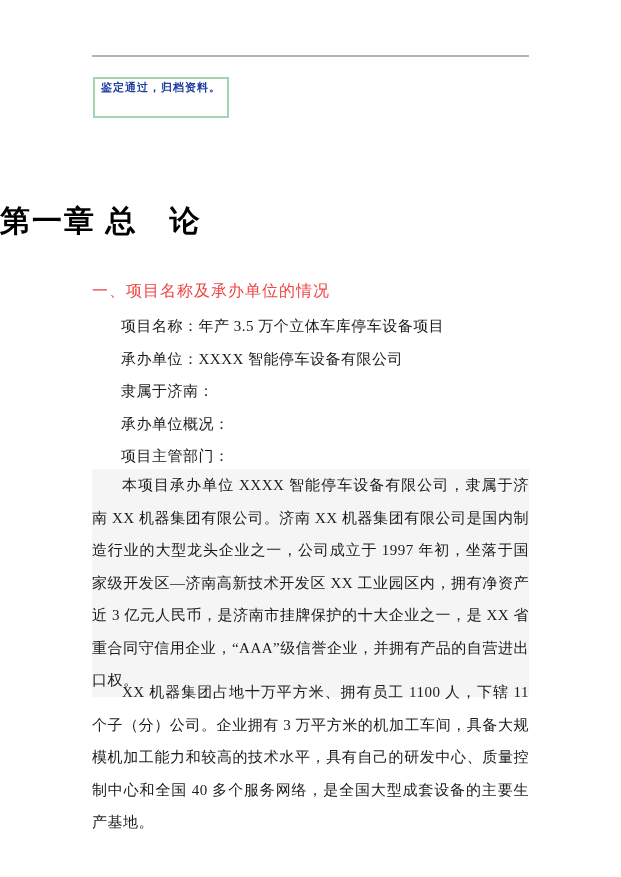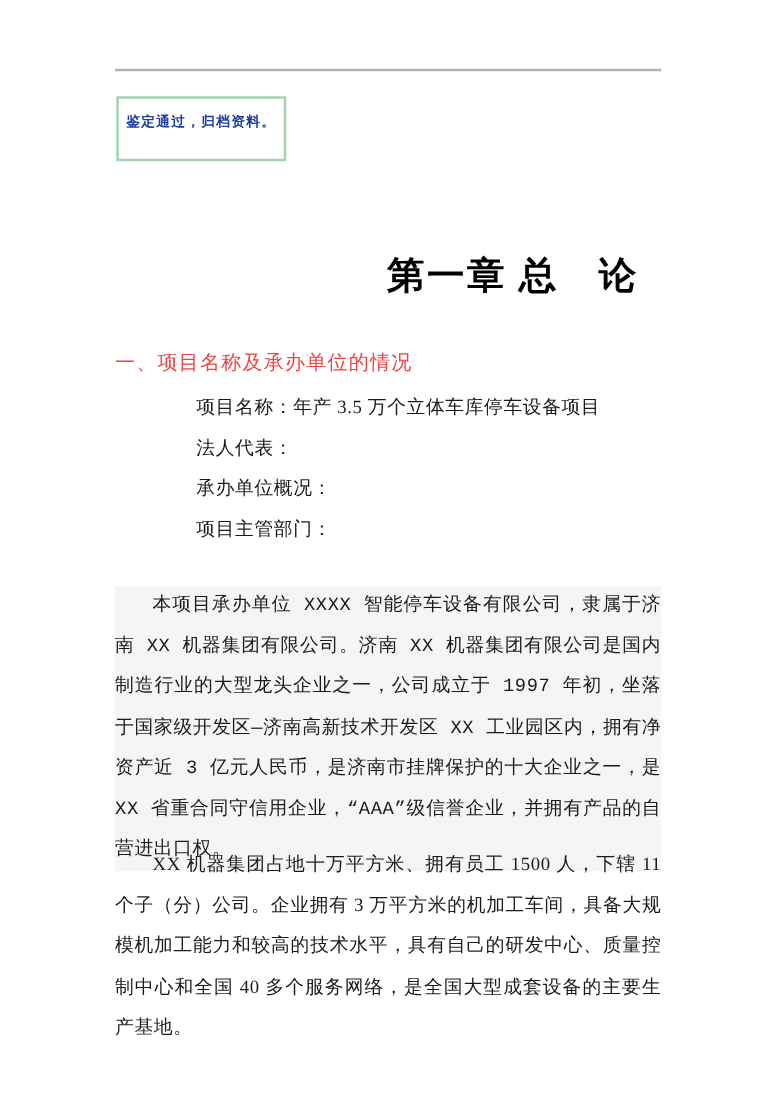--- a/index.html
+++ b/index.html
@@ -18,35 +18,35 @@
     width: 437px; height: 2px;
     background: #b3b3b3;
   }
   .stamp-box {
     position: absolute;
     left: 93px; top: 77px;
     width: 132px; height: 37px;
     border: 2px solid #a3d4b0;
     background: #ffffff;
     text-align: center;
-    padding-top: 11px;
+    padding-top: 0;
   }
   .stamp-line {
     font-size: 11px;
     font-weight: bold;
     line-height: 17px;
     color: #1e3ea1;
     letter-spacing: 1px;
     white-space: nowrap;
   }
   .doc-title {
     position: absolute;
     left: 0; top: 198px;
     width: 511px;
-    text-align: right;
+    text-align: left;
     font-size: 30px;
     font-weight: bold;
     line-height: 46px;
     letter-spacing: 2px;
     color: #000000;
   }
   .section-heading {
     position: absolute;
     left: 92px; top: 281px;
     font-family: "Liberation Sans", "DejaVu Sans", sans-serif;
@@ -58,38 +58,36 @@
   .fields {
     position: absolute;
     left: 121px; top: 310px;
     width: 420px;
   }
   .field-row {
     font-size: 15px;
     line-height: 32.5px;
     white-space: nowrap;
     letter-spacing: 0.5px;
-    margin-left: 36px;
   }
   .para {
     position: absolute;
     left: 92px;
     width: 437px;
     font-size: 15px;
     line-height: 32.5px;
     text-align: justify;
     text-indent: 2em;
     letter-spacing: 0.5px;
     color: #1a1a1a;
   }
   .para-shaded {
     top: 469px;
     background: #f5f5f5;
     min-height: 195px;
-    font-family: Liberation Mono, monospace;
   }
   .para-plain {
     top: 676px;
   }
 </style>
 </head>
 <body>
 
 <div class="page">
 
@@ -101,27 +99,30 @@
 
   <div class="doc-title">第一章 总　论</div>
 
   <div class="section-heading">一、项目名称及承办单位的情况</div>
 
   <div class="fields">
     <div class="field-row">
       <span>项目名称：</span><span>年产 3.5 万个立体车库停车设备项目</span>
     </div>
     <div class="field-row">
-      <span>法人代表：</span><span></span>
+      <span>承办单位：</span><span>XXXX 智能停车设备有限公司</span>
+    </div>
+    <div class="field-row">
+      <span>隶属于济南：</span><span></span>
     </div>
     <div class="field-row">
       <span>承办单位概况：</span><span></span>
     </div>
     <div class="field-row">
       <span>项目主管部门：</span><span></span>
     </div>
   </div>
 
   <div class="para para-shaded">本项目承办单位 XXXX 智能停车设备有限公司，隶属于济南 XX 机器集团有限公司。济南 XX 机器集团有限公司是国内制造行业的大型龙头企业之一，公司成立于 1997 年初，坐落于国家级开发区—济南高新技术开发区 XX 工业园区内，拥有净资产近 3 亿元人民币，是济南市挂牌保护的十大企业之一，是 XX 省重合同守信用企业，“AAA”级信誉企业，并拥有产品的自营进出口权。</div>
 
-  <div class="para para-plain">XX 机器集团占地十万平方米、拥有员工 1500 人，下辖 11 个子（分）公司。企业拥有 3 万平方米的机加工车间，具备大规模机加工能力和较高的技术水平，具有自己的研发中心、质量控制中心和全国 40 多个服务网络，是全国大型成套设备的主要生产基地。</div>
+  <div class="para para-plain">XX 机器集团占地十万平方米、拥有员工 1100 人，下辖 11 个子（分）公司。企业拥有 3 万平方米的机加工车间，具备大规模机加工能力和较高的技术水平，具有自己的研发中心、质量控制中心和全国 40 多个服务网络，是全国大型成套设备的主要生产基地。</div>
 
 </div>
 
 </body></html>

